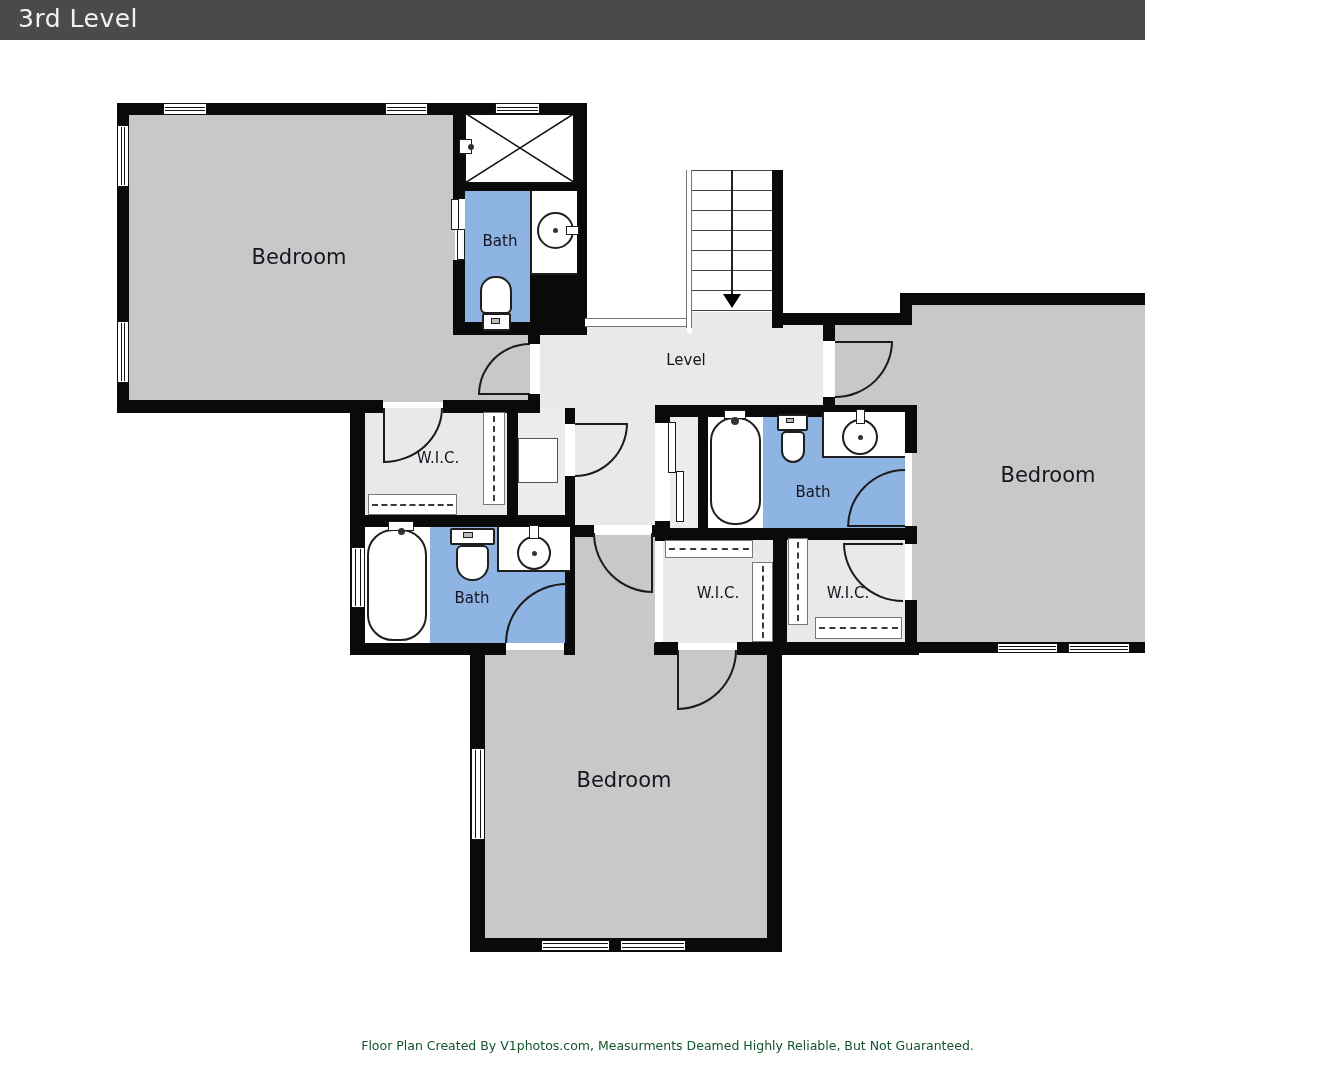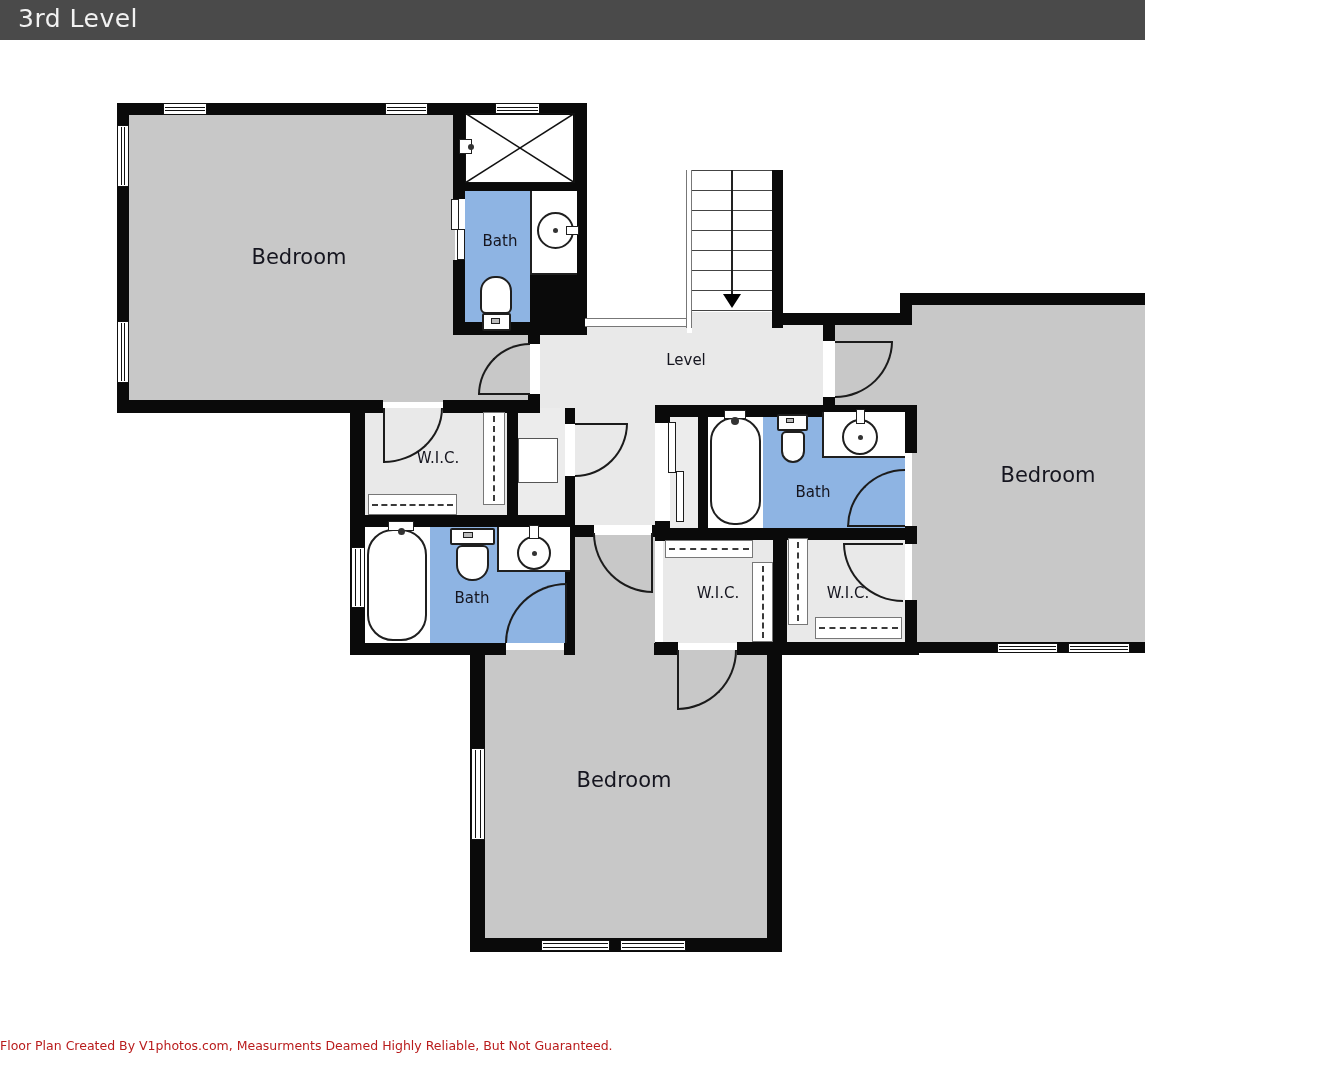--- a/index.html
+++ b/index.html
@@ -37,22 +37,22 @@
   .f15 { font-size:15px; } .f16 { font-size:21px; }
   .rail { position:absolute; background:#fff; box-sizing:border-box; }
   #treads { position:absolute; left:692px; top:170px; width:80px; height:142px;
             border-top:1px solid #444; box-sizing:border-box;
             background:repeating-linear-gradient(to bottom,#fff 0 19px,#444 19px 20px); }
   #stair-center { position:absolute; left:731px; top:170px; width:2px; height:126px; background:#222; }
   #stair-arrow { position:absolute; left:723px; top:294px; width:0; height:0;
                  border-left:9px solid transparent; border-right:9px solid transparent;
                  border-top:14px solid #000; }
   #shower-svg { position:absolute; left:465px; top:113px; }
-  #footer { position:absolute; left:0; top:1038px; width:1335px; text-align:left;
-            font-size:12.5px; color:#b91c1c; }
+  #footer { position:absolute; left:0; top:1038px; width:1335px; text-align:center;
+            font-size:12.5px; color:#14532d; }
   #compass-n { position:absolute; left:1266px; top:997px; font-size:13px; color:#111; }
   #compass-arrow { position:absolute; left:1259px; top:1014px; width:38px; height:50px; background:#0a0a0a;
                    clip-path:polygon(50% 0, 100% 100%, 50% 71%, 0 100%); }
   .dot { position:absolute; background:#333; border-radius:50%; }
 </style>
 </head>
 <body>
 
 <div id="page">
 

